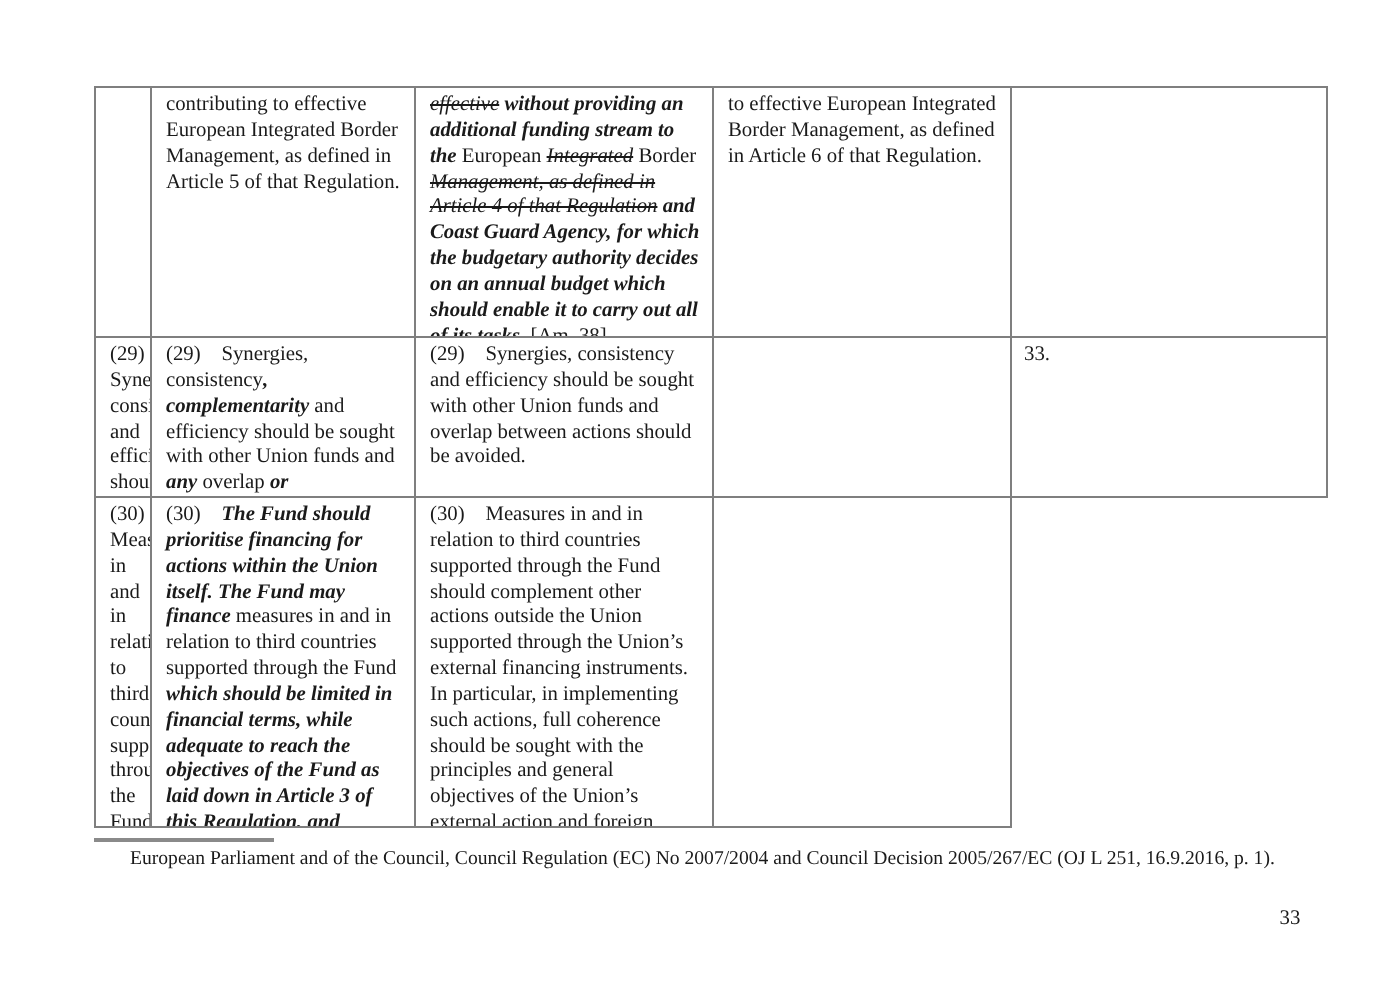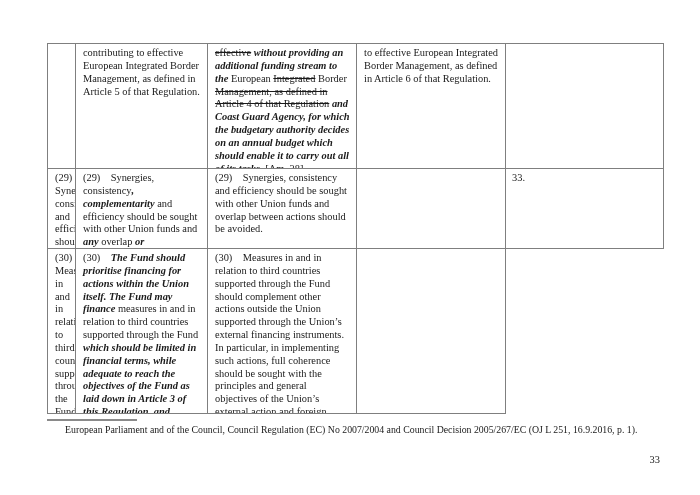--- a/index.html
+++ b/index.html
@@ -30,40 +30,40 @@
     padding: 3px 6px 0 7px;
     overflow: hidden;
     font-size: 10.4px;
     line-height: 12.85px;
     text-align: left;
   }
   .cell.num { padding-left: 6px; }
   .run-r  { }
   .run-bi { font-weight: bold; font-style: italic; }
   .run-b  { font-weight: normal; }
-  .run-st { text-decoration: line-through; }
+  .run-st { text-decoration: line-through; font-style: italic; }
   .footnote-sep {
     position: absolute;
     left: 47px; top: 419px;
     width: 90px; height: 2px;
     background: #8a8a8a;
   }
   .footnote {
     position: absolute;
     left: 65px; top: 424px;
     width: 574px;
     font-size: 9.8px;
     line-height: 11.4px;
     font-family: Liberation Serif, serif;
   }
   .page-number {
     position: absolute;
     left: 630px; top: 454px;
     width: 30px;
-    text-align: right;
+    text-align: center;
     font-size: 10.4px;
   }
 </style>
 </head>
 <body>
 
 <div class="page">
 
   <div class="doc-table">
 

